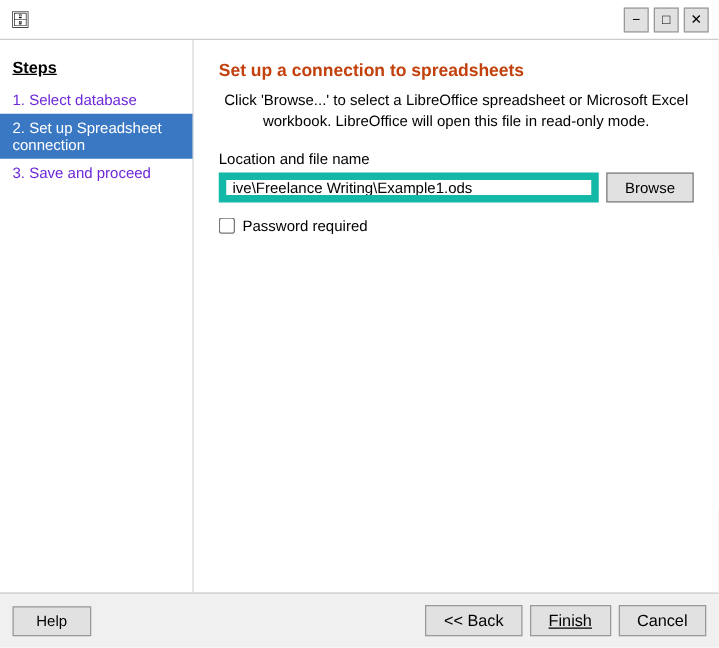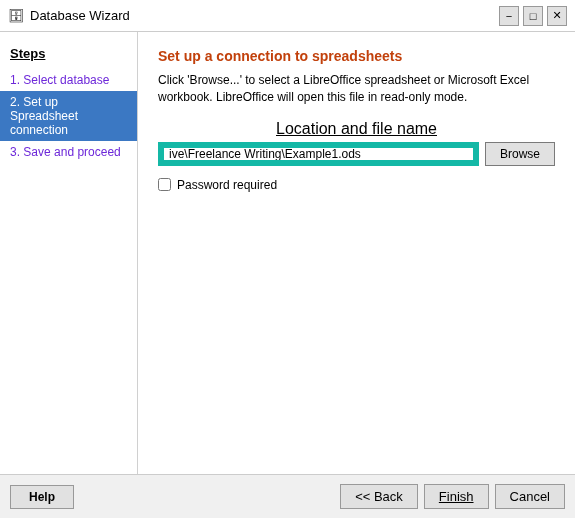--- a/index.html
+++ b/index.html
@@ -50,21 +50,21 @@
 
     
     .main-content {
       display: flex;
       flex: 1;
       overflow: hidden;
     }
 
     
     .sidebar {
-      width: 138px;
+      width: 155px;
       background: #fff;
       border-right: 1px solid #d0d0d0;
       padding: 10px 0;
     }
     .sidebar-title {
       font-weight: bold;
       padding: 4px 10px 8px 10px;
       font-size: 13px;
       text-decoration: underline;
     }
@@ -91,26 +91,25 @@
       font-size: 14px;
       font-weight: bold;
       margin-bottom: 8px;
       color: #c2410c;
     }
     .panel-desc {
       font-size: 12px;
       color: #000;
       margin-bottom: 14px;
       line-height: 1.4;
+      text-align: center;
     }
     .field-label {
-      font-size: 16px;
+      font-size: 12px;
       margin-bottom: 4px;
-      text-decoration: underline;
-      text-align: center;
     }
     .file-row {
       display: flex;
       gap: 6px;
       margin-bottom: 12px;
     }
     .file-input {
       flex: 1;
       border: 6px solid #14b8a6;
       padding: 3px 5px;
@@ -151,21 +150,20 @@
       padding: 8px 10px;
       gap: 6px;
       height: 44px;
     }
     .bottom-bar .help-btn {
       border: 1px solid #999;
       background: #e1e1e1;
       padding: 4px 18px;
       font-size: 12px;
       cursor: pointer;
-      font-weight: bold;
     }
     .bottom-bar .spacer-bar { flex: 1; }
     .nav-btn {
       border: 1px solid #999;
       background: #e1e1e1;
       padding: 4px 14px;
       font-size: 13px;
       cursor: pointer;
     }
     .nav-btn.next-btn {
@@ -174,21 +172,20 @@
     .nav-btn.finish-btn {
       text-decoration: underline;
     }
   </style>
 </head>
 <body>
 
 <div class="title-bar">
   <div class="title-bar-left">
     <span class="title-bar-icon">🗄</span>
-    <span>Database Wizard</span>
   </div>
   <div class="title-bar-controls">
     <div class="title-bar-btn">−</div>
     <div class="title-bar-btn">□</div>
     <div class="title-bar-btn">✕</div>
   </div>
 </div>
 
 <div class="main-content">
 

